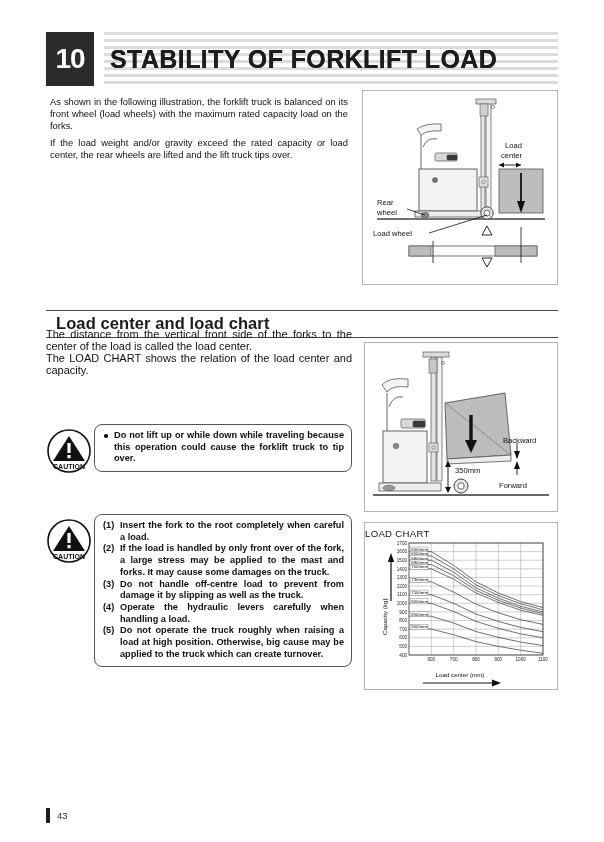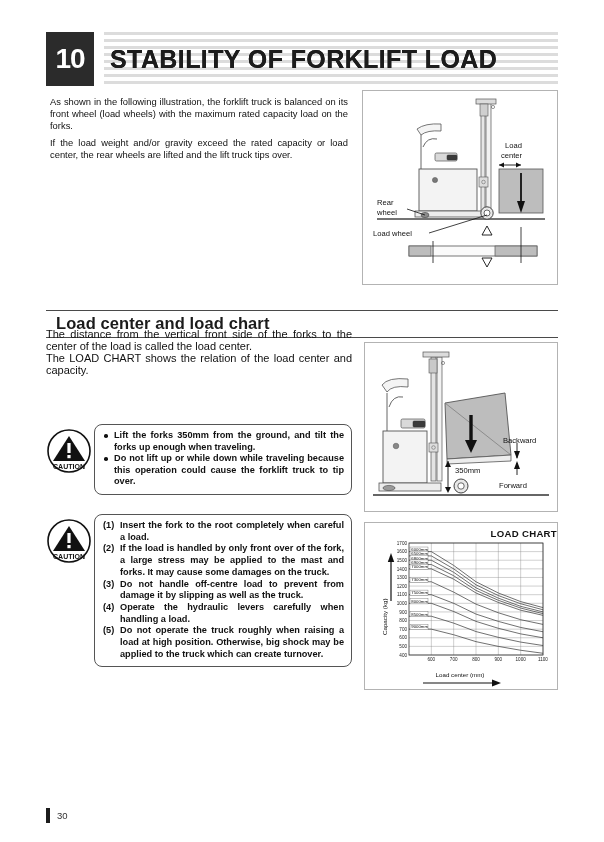--- a/index.html
+++ b/index.html
@@ -97,22 +97,22 @@
   }
   .caution-body ol li .num{position:absolute;left:0;top:0;}
 
   
   .footer{position:absolute;left:46px;top:808px;display:flex;align-items:center;}
   .footer-bar{width:4px;height:15px;background:#1c1c1c;}
   .footer-page{font-size:9.5px;color:#333;margin-left:7px;}
 
   
   .chart-title{
-    position:absolute;width:100%;top:5px;text-align:right;
-    font-size:9.6px;font-weight:bold;letter-spacing:0.3px;color:#111;
+    position:absolute;width:100%;top:5px;text-align:left;
+    font-size:9.6px;font-weight:normal;letter-spacing:0.3px;color:#111;
   }
   svg.chart{position:absolute;left:0;top:0;}
   .ax-lab{font-size:4.6px;fill:#222;font-family:"Liberation Sans",sans-serif;}
   .curve-lab{font-size:4.3px;fill:#111;font-family:"Liberation Sans",sans-serif;}
   .axis-title{font-size:6.2px;fill:#111;font-family:"Liberation Sans",sans-serif;}
   .illus-lab{font-size:7.6px;fill:#111;font-family:"Liberation Sans",sans-serif;}
 </style>
 </head>
 <body>
 
@@ -252,21 +252,20 @@
       <svg width="46" height="46" viewBox="0 0 46 46">
         <circle cx="23" cy="23" r="21" fill="#fff" stroke="#111" stroke-width="1.6"></circle>
         <polygon points="23,8 39,33 7,33" fill="#111"></polygon>
         <rect x="21.4" y="15" width="3.2" height="10" fill="#fff"></rect>
         <rect x="21.4" y="27" width="3.2" height="3.2" fill="#fff"></rect>
         <text x="23" y="41" text-anchor="middle" font-size="7" font-weight="bold" font-family="'Liberation Sans',sans-serif" fill="#111">CAUTION</text>
       </svg>
     </div>
     <div class="caution-body">
       <ul>
-        <li><span class="bullet"></span><span>Lift the forks 350mm from the ground, and tilt the forks up enough when traveling.</span></li>
         <li><span class="bullet"></span><span>Do not lift up or while down while traveling because this operation could cause the forklift truck to tip over.</span></li>
       </ul>
     </div>
   </div>
 
   <div class="caution-block" id="caution-2">
     <div class="caution-icon">
       <svg width="46" height="46" viewBox="0 0 46 46">
         <circle cx="23" cy="23" r="21" fill="#fff" stroke="#111" stroke-width="1.6"></circle>
         <polygon points="23,8 39,33 7,33" fill="#111"></polygon>
@@ -274,21 +273,21 @@
         <rect x="21.4" y="27" width="3.2" height="3.2" fill="#fff"></rect>
         <text x="23" y="41" text-anchor="middle" font-size="7" font-weight="bold" font-family="'Liberation Sans',sans-serif" fill="#111">CAUTION</text>
       </svg>
     </div>
     <div class="caution-body">
       <ol>
         <li><span class="num">(1)</span><span>Insert the fork to the root completely when careful a load.</span></li>
         <li><span class="num">(2)</span><span>If the load is handled by only front over of the fork, a large stress may be applied to the mast and forks. It may cause some damages on the truck.</span></li>
         <li><span class="num">(3)</span><span>Do not handle off-centre load to prevent from damage it by slipping as well as the truck.</span></li>
         <li><span class="num">(4)</span><span>Operate the hydraulic levers carefully when handling a load.</span></li>
-        <li><span class="num">(5)</span><span>Do not operate the truck roughly when raising a load at high position. Otherwise, big shock may be applied to the truck which can create turnover.</span></li>
+        <li><span class="num">(5)</span><span>Do not operate the truck roughly when raising a load at high position. Otherwise, big cause may be applied to the truck which can create turnover.</span></li>
       </ol>
     </div>
   </div>
 
   <div class="illus-box" id="illus-chart">
     <div class="chart-title">LOAD CHART</div>
     <svg class="chart" width="192" height="166" viewBox="0 0 192 166">
       <g id="chart-group">
           <line x1="44" y1="132" x2="178" y2="132" stroke="#888" stroke-width="0.4"></line>
           <text x="42" y="133.7" text-anchor="end" class="ax-lab">400</text>
@@ -366,16 +365,16 @@
           <text x="22" y="112" class="axis-title" transform="rotate(-90 22 112)">Capacity (kg)</text>
           <text x="95" y="154" text-anchor="middle" class="axis-title">Load center (mm)</text>
           <line x1="58" y1="160" x2="128" y2="160" stroke="#111" stroke-width="1.2"></line>
           <polygon points="136,160 127,156.6 127,163.4" fill="#111"></polygon>
         </g>
     </svg>
   </div>
 
   <div class="footer">
     <div class="footer-bar"></div>
-    <div class="footer-page">30</div>
+    <div class="footer-page">43</div>
   </div>
 
 </div>
 
 </body></html>

